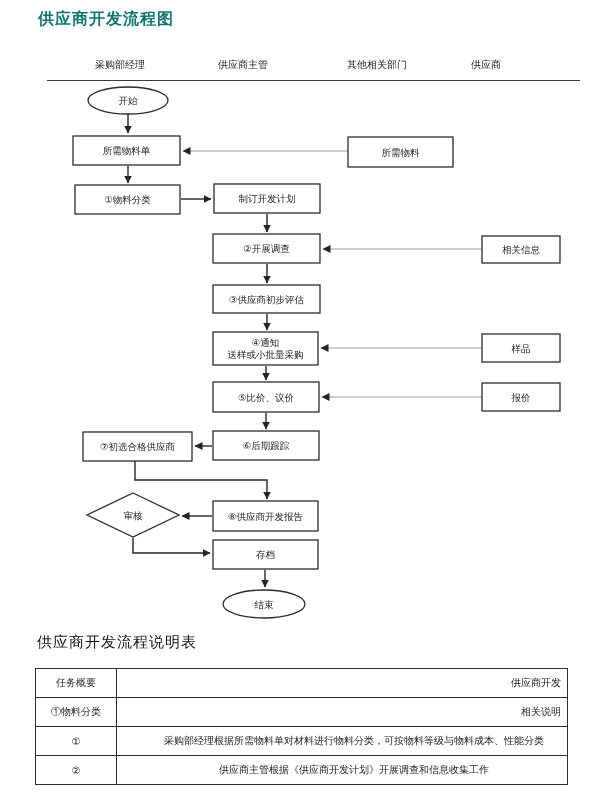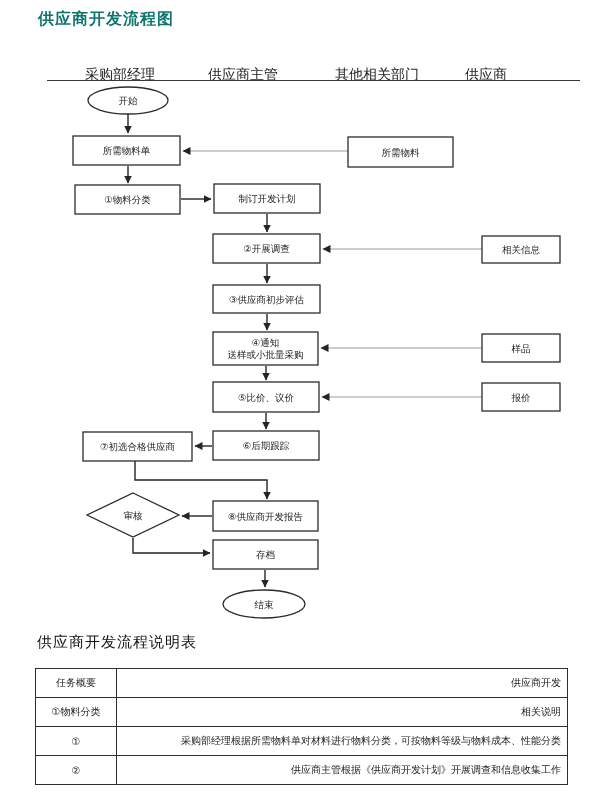--- a/index.html
+++ b/index.html
@@ -5,47 +5,47 @@
   html,body{margin:0;padding:0;background:#e8e8e8;}
   .page{
     position:relative;width:600px;height:800px;background:#ffffff;overflow:hidden;
     font-family:"Liberation Sans","DejaVu Sans",sans-serif;color:#1a1a1a;
   }
   .doc-title{
     position:absolute;left:38px;top:9px;font-size:16px;font-weight:bold;
     letter-spacing:1px;color:#0f766e;
   }
   .lane-header{
-    position:absolute;top:66px;transform:translateX(-50%);
-    font-size:14px;color:#222;white-space:nowrap;text-align:center;
+    position:absolute;top:58px;transform:translateX(-50%);
+    font-size:10px;color:#222;white-space:nowrap;text-align:center;
   }
   .lane-separator{
     position:absolute;left:47px;top:80px;width:533px;height:0;
     border-top:1.4px solid #3a3a3a;
   }
   #flow-svg{position:absolute;left:0;top:0;}
   .flow-shape{fill:#ffffff;stroke:#2b2b2b;stroke-width:1.3px;}
   .flow-label{font-family:"Liberation Sans","DejaVu Sans",sans-serif;font-size:9.5px;fill:#1a1a1a;}
   .conn-flow{fill:none;stroke:#242424;stroke-width:1.4px;}
   .conn-input{fill:none;stroke:#9b9b9b;stroke-width:1.1px;}
   .table-title{
     position:absolute;left:37px;top:633px;font-size:15px;font-weight:normal;
     letter-spacing:1px;color:#111;
   }
   .spec-table{
     position:absolute;left:35px;top:668px;width:533px;
     border-collapse:collapse;table-layout:fixed;
   }
   .spec-table td{
     border:1.2px solid #2e2e2e;height:28px;font-size:10px;color:#222;
-    padding:0 6px;background:#fff;
+    padding:0 6px;background:#fff;font-family:Liberation Serif, serif;
   }
   .spec-table td.c1{width:68px;text-align:center;}
   .spec-table td.c2{text-align:right;}
-  .spec-table tr.desc td.c2{text-align:right;padding-left:30px;}
+  .spec-table tr.desc td.c2{text-align:center;padding-left:30px;}
 </style>
 </head>
 <body>
 
 <div class="page">
 
   <div class="doc-title">供应商开发流程图</div>
 
   <span class="lane-header" style="left:120px">采购部经理</span>
   <span class="lane-header" style="left:243px">供应商主管</span>

